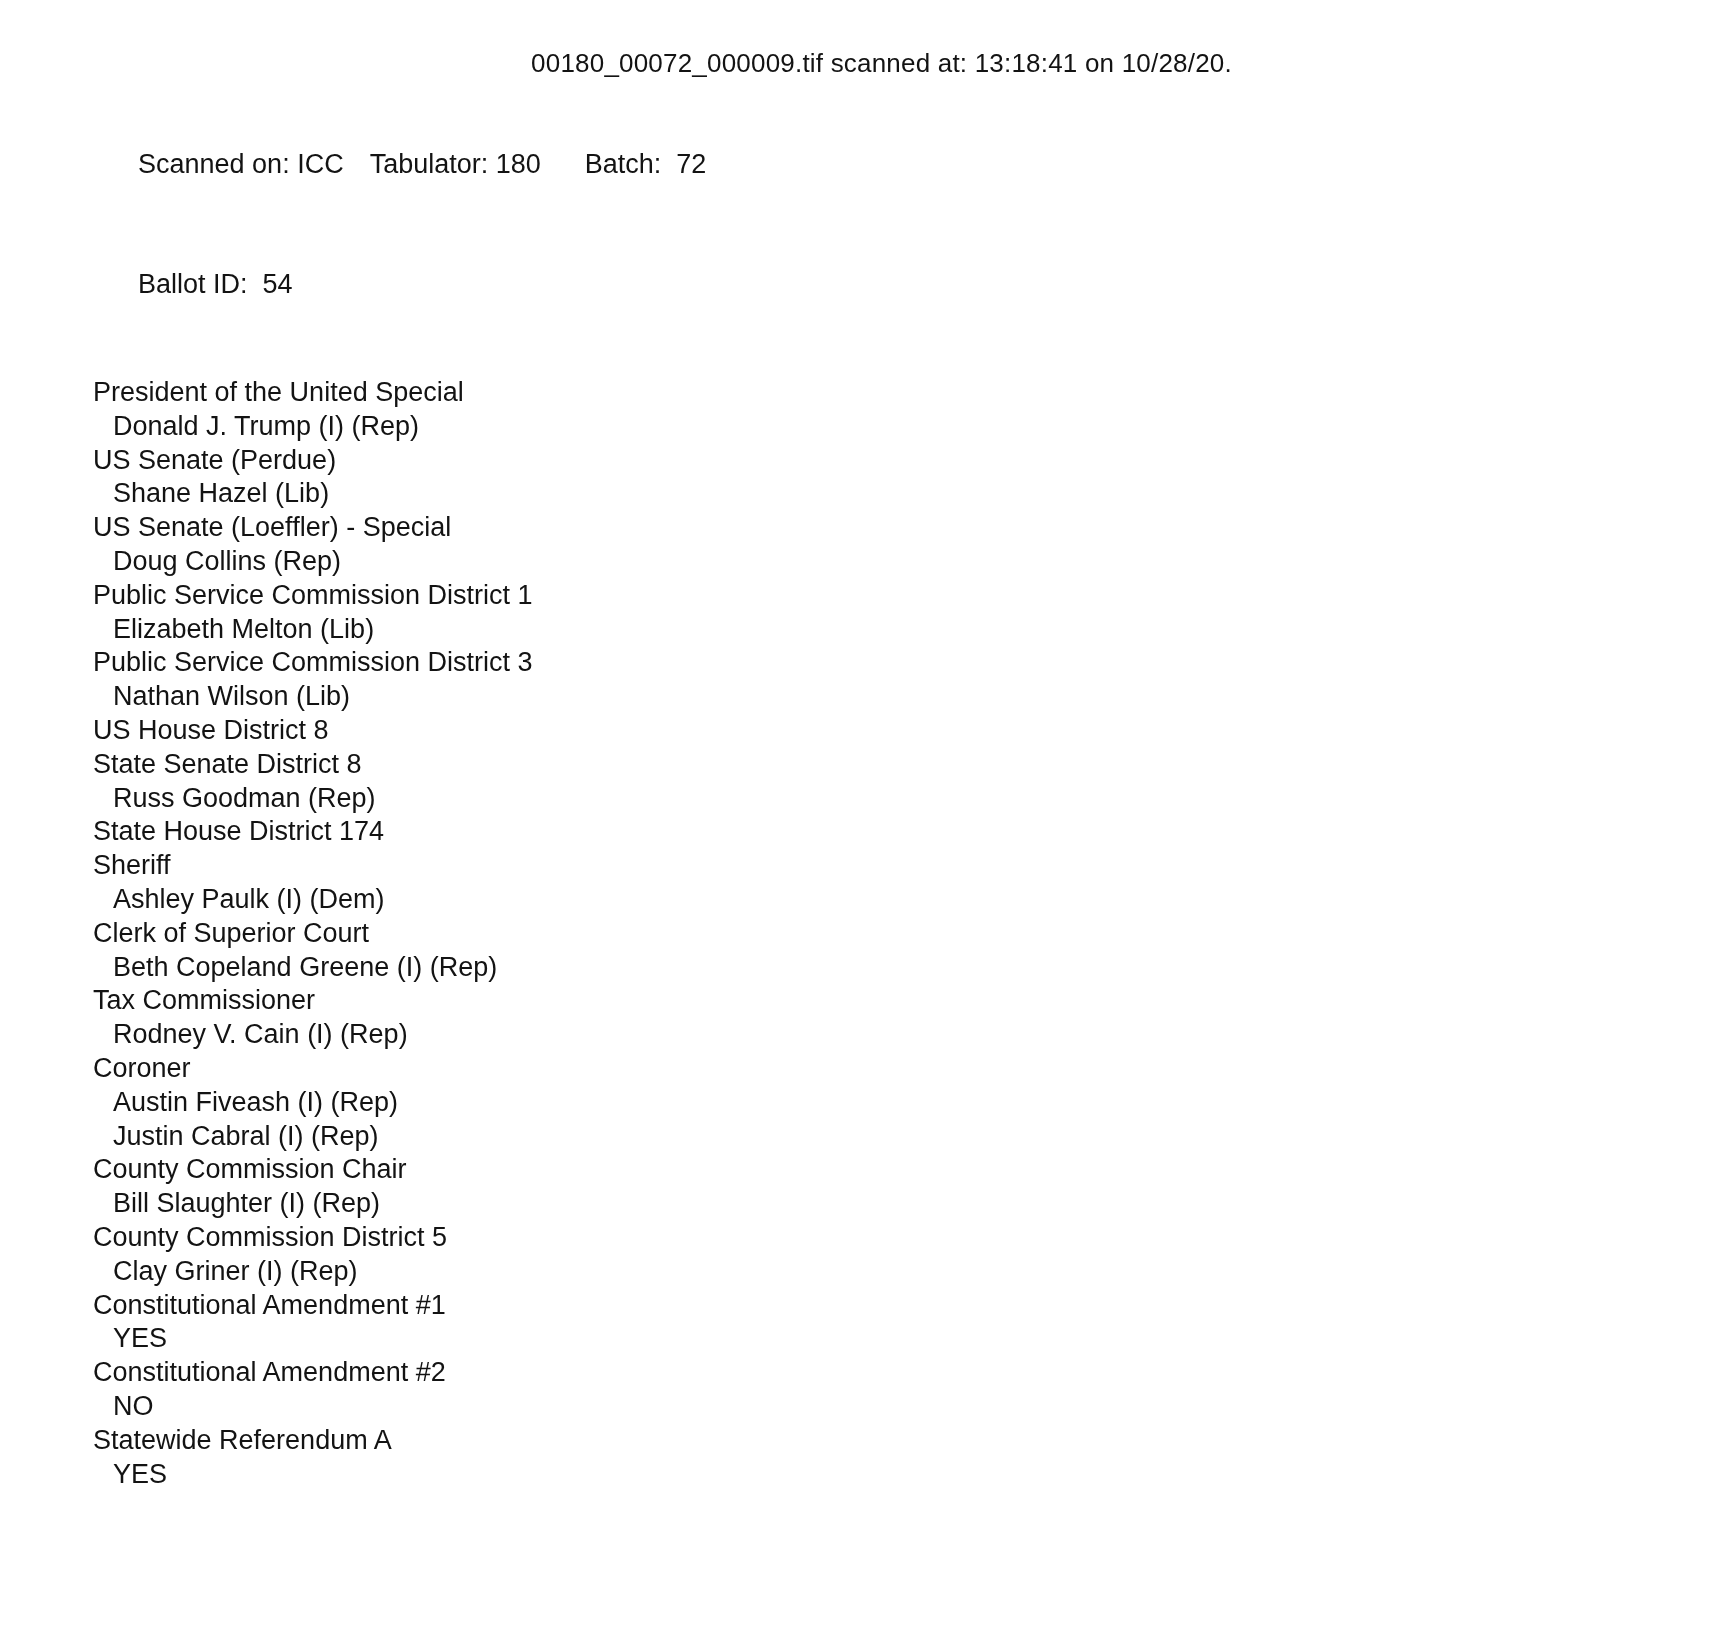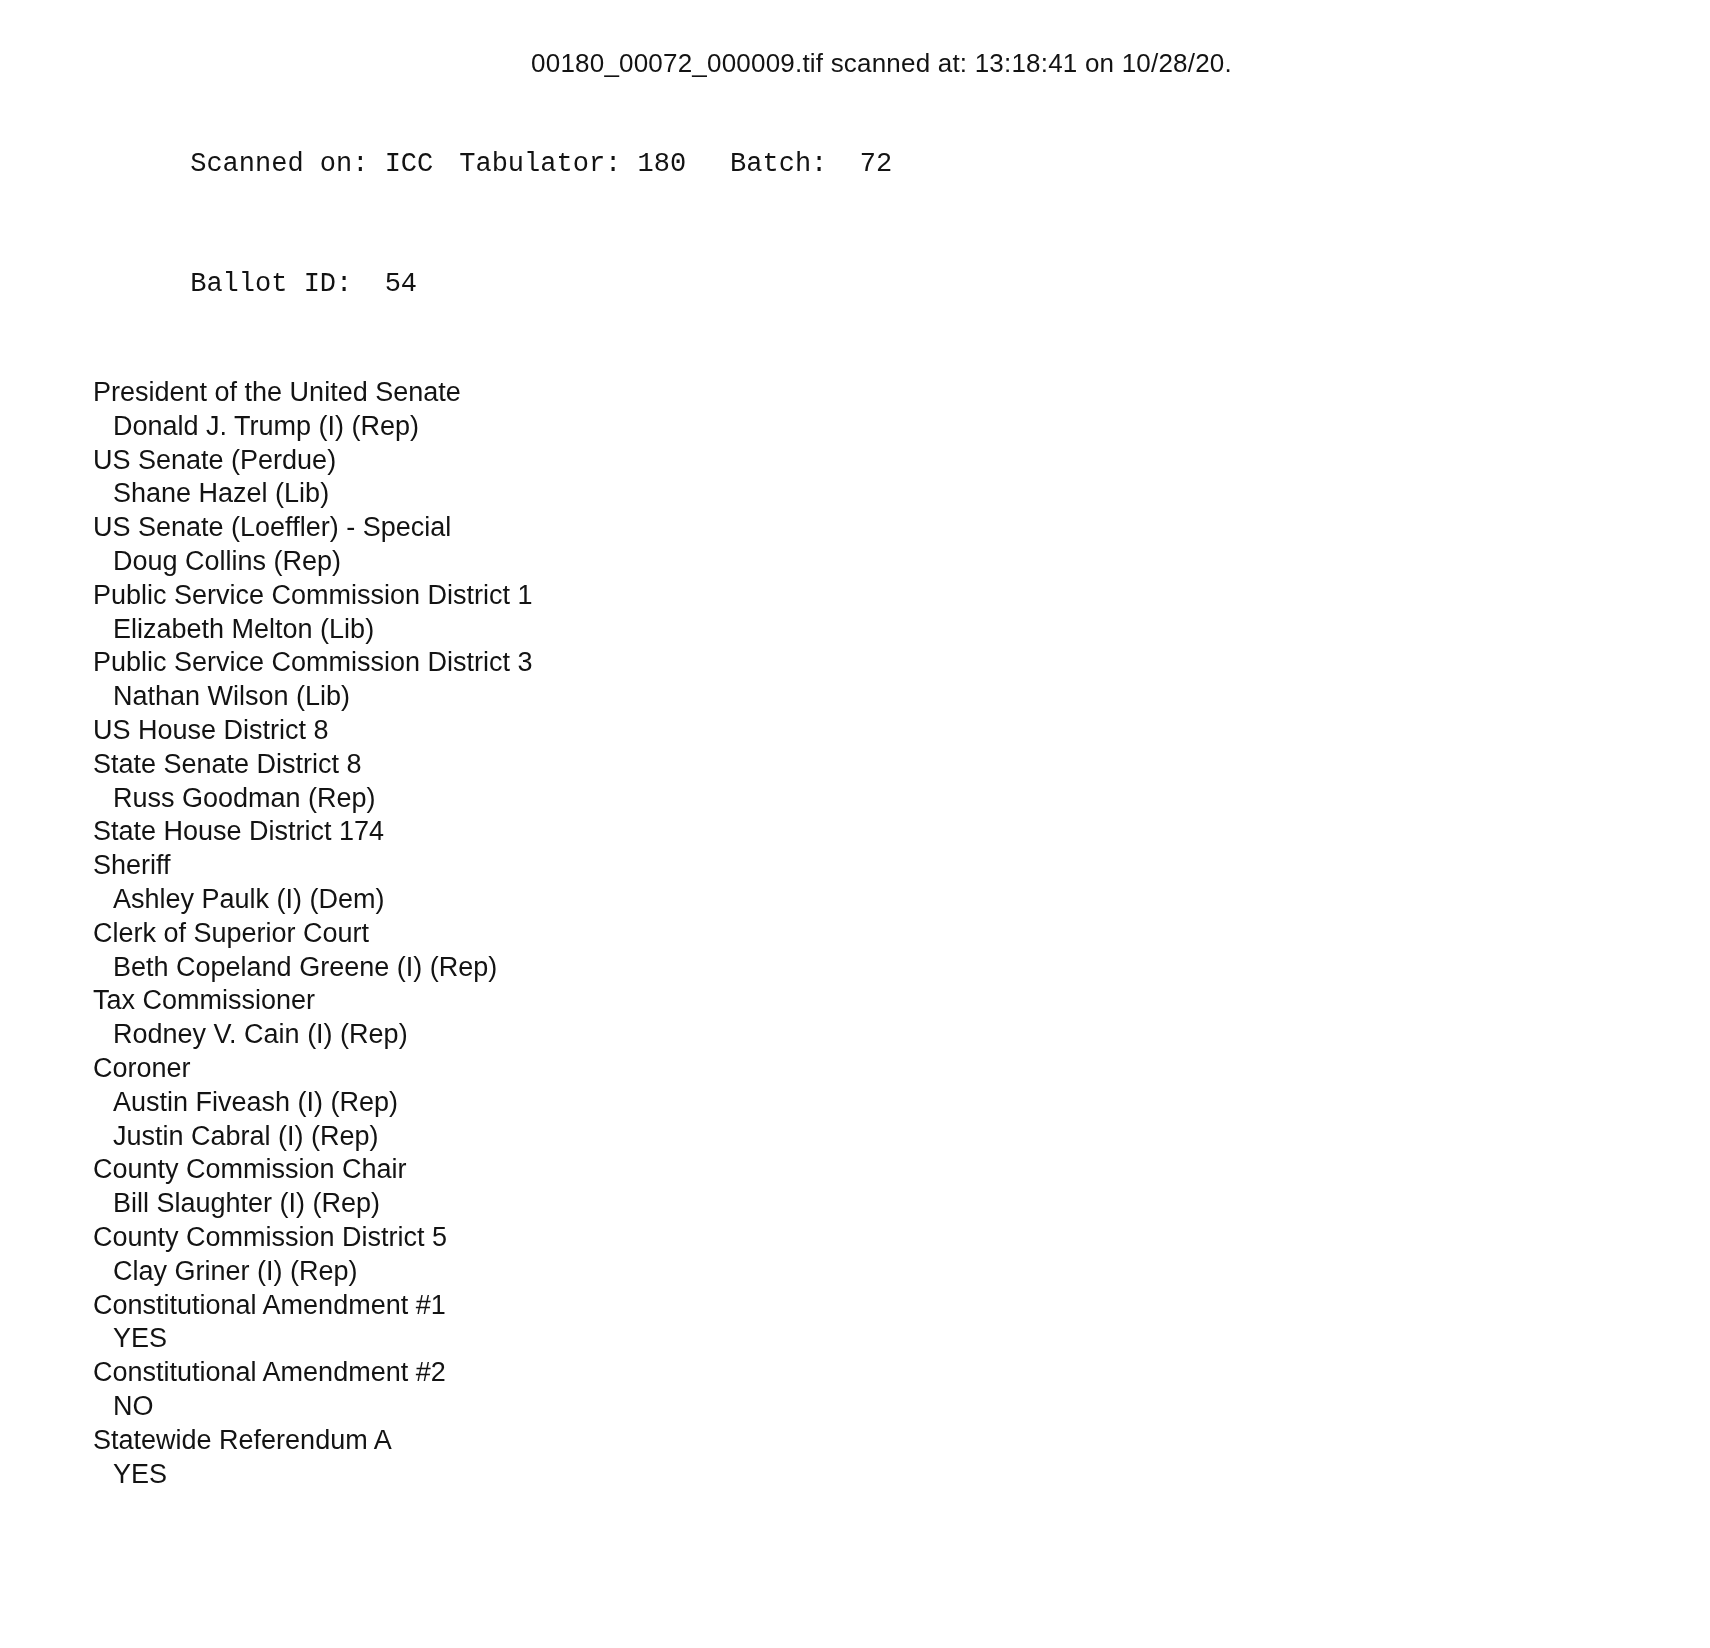--- a/index.html
+++ b/index.html
@@ -28,21 +28,20 @@
     white-space: pre-wrap;
     margin-bottom: 24px;
     text-align: center;
   }
   .meta-block {
     font-size: 27px;
     line-height: 40px;
   }
   .meta-row {
     white-space: pre-wrap;
-    font-family: Liberation Mono, monospace;
   }
   .meta-seg-gap-sm { margin-left: 26px; }
   .meta-seg-gap-lg { margin-left: 44px; }
   .contest-list {
     margin-top: 32px;
     font-size: 27px;
     line-height: 33.8px;
   }
   .contest-name {
     white-space: pre-wrap;
@@ -63,21 +62,21 @@
     <div class="meta-row">
       <span>Scanned on: ICC</span><span class="meta-seg-gap-sm">Tabulator: 180</span><span class="meta-seg-gap-lg">Batch:  72</span>
     </div>
     <div class="meta-row">
       <span>Ballot ID:  54</span>
     </div>
   </div>
 
   <div class="contest-list" id="contest-list">
     <div class="contest">
-      <div class="contest-name">President of the United Senate</div>
+      <div class="contest-name">President of the United Special</div>
       <div class="contest-selection">Donald J. Trump (I) (Rep)</div>
     </div>
 
     <div class="contest">
       <div class="contest-name">US Senate (Perdue)</div>
       <div class="contest-selection">Shane Hazel (Lib)</div>
     </div>
 
     <div class="contest">
       <div class="contest-name">US Senate (Loeffler) - Special</div>

